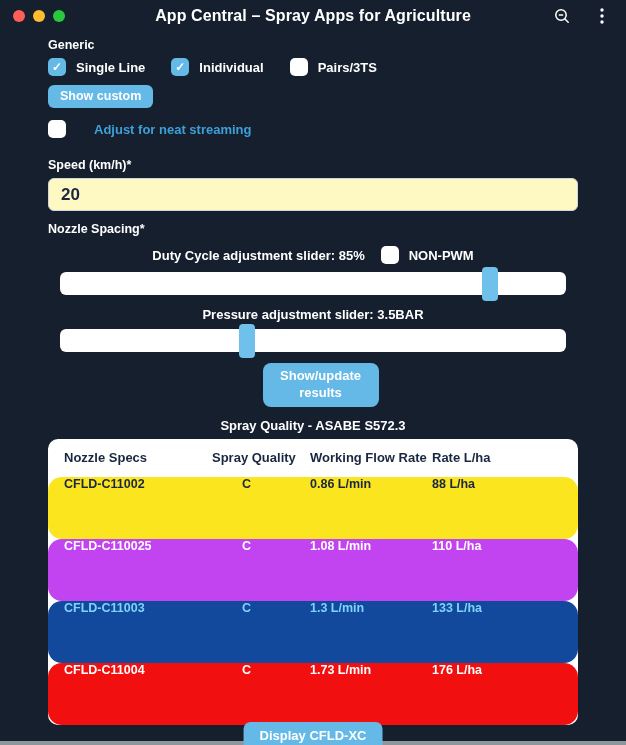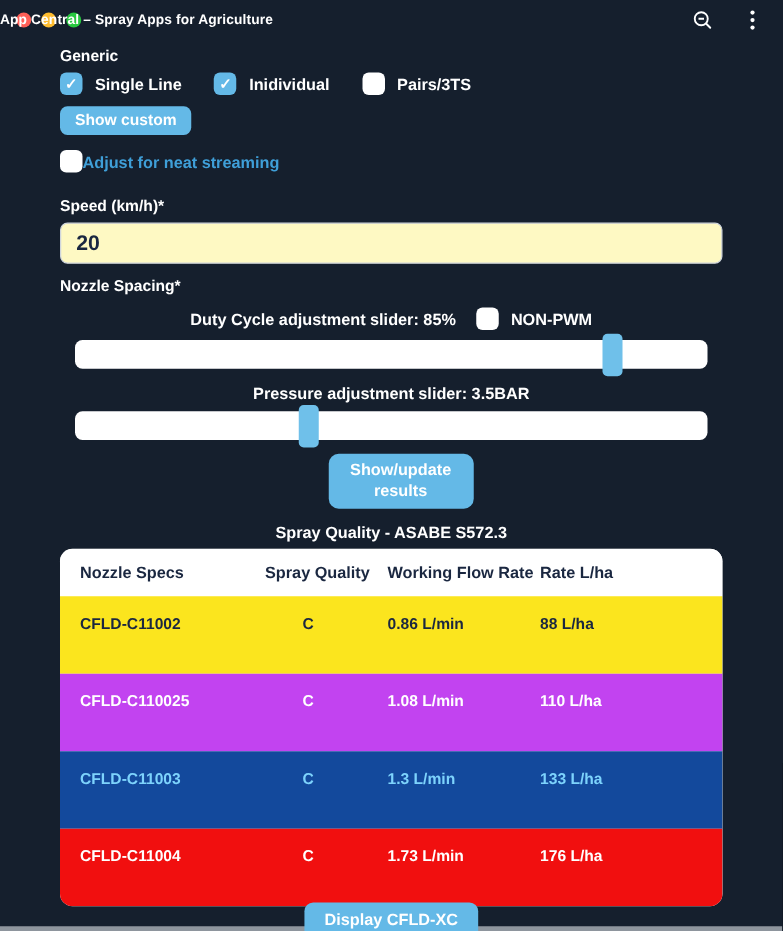--- a/index.html
+++ b/index.html
@@ -7,35 +7,35 @@
   body { font-family:"Liberation Sans", sans-serif; background:#0c141f; }
   .window { position:relative; width:626px; height:745px; background:#151f2d; overflow:hidden; }
 
   
   .titlebar { position:relative; height:32px; display:flex; align-items:center; }
   .lights { display:flex; gap:8px; margin-left:13px; }
   .light { width:12px; height:12px; border-radius:50%; }
   .light.red { background:#ff5f57; }
   .light.yellow { background:#febc2e; }
   .light.green { background:#28c840; }
-  .title { position:absolute; left:0; right:0; color:#ffffff; font-size:11px; font-weight:600; letter-spacing:.1px; }
+  .title { position:absolute; left:0; right:0; text-align:center; color:#ffffff; font-size:16px; font-weight:600; letter-spacing:.1px; }
   .titlebar-icons { position:absolute; right:14px; display:flex; align-items:center; gap:20px; }
   .icon-btn { width:20px; height:20px; display:flex; align-items:center; justify-content:center; cursor:pointer; }
 
   
   .content { padding:0 48px; }
   .group-label { color:#ffffff; font-size:12.5px; font-weight:700; margin-top:6px; }
   .checkbox-row { display:flex; align-items:center; gap:26px; margin-top:6px; }
   .cb-item { display:flex; align-items:center; gap:10px; }
   .cb { width:18px; height:18px; border-radius:5px; background:#ffffff; display:flex; align-items:center; justify-content:center; flex:0 0 auto; }
   .cb.checked { background:#64b9e7; }
   .cb.checked::after { content:"✓"; color:#ffffff; font-size:12px; font-weight:700; line-height:1; }
   .cb-label { color:#ffffff; font-size:13px; font-weight:700; }
   .btn-small { display:inline-block; margin-top:9px; background:#64b9e7; color:#ffffff; font-size:12.5px; font-weight:700; padding:4px 12px 5px; border-radius:6px; border:none; cursor:pointer; font-family:inherit; }
-  .neat-row { display:flex; align-items:center; gap:0; margin-top:12px; }
+  .neat-row { display:flex; align-items:center; gap:28px; margin-top:12px; }
   .neat-label { color:#3f9fd8; font-size:13px; font-weight:700; }
   .field-label { color:#ffffff; font-size:12.5px; font-weight:700; margin-top:20px; }
   .text-input { width:100%; height:33px; margin-top:6px; border-radius:6px; border:1px solid #cfd5dc; background:#fef9c3; color:#1a2740; font-size:17px; font-weight:600; padding:0 12px; font-family:inherit; }
   .field-label.nz { margin-top:11px; }
   .select-box { position:relative; width:100%; height:33px; margin-top:6px; border-radius:8px; background:#ffffff; display:flex; align-items:center; padding:0 12px; cursor:pointer; }
   .select-value { color:#1a2740; font-size:13px; font-weight:700; }
   .select-chevron { position:absolute; right:10px; top:50%; transform:translateY(-50%); color:#8a919b; font-size:12px; }
 
   .slider-caption-row { display:flex; align-items:center; justify-content:center; gap:16px; margin-top:10px; }
   .slider-caption { color:#ffffff; font-size:13px; font-weight:700; }
@@ -43,27 +43,27 @@
   .slider { position:relative; height:23px; margin:8px 12px 0; background:#ffffff; border-radius:6px; }
   .slider.second { margin-top:7px; }
   .slider-handle { position:absolute; top:50%; transform:translateY(-50%); width:16px; height:34px; border-radius:4px; background:#6fc0ea; cursor:pointer; }
 
   .show-update-wrap { text-align:center; margin-top:11px; }
   .btn-primary { background:#64b9e7; color:#ffffff; border:none; border-radius:8px; width:116px; min-height:40px; padding:5px 8px; font-size:13px; font-weight:700; line-height:1.3; cursor:pointer; font-family:inherit;margin-left:15px; }
   .results-heading { color:#ffffff; font-size:13px; font-weight:700; text-align:center; margin-top:11px; }
 
   
   .table { margin-top:6px; border-radius:10px; overflow:hidden; background:#ffffff; }
-  .t-row { display:grid; grid-template-columns:164px 98px 122px 1fr; }
+  .t-row { display:grid; grid-template-columns:164px 98px 122px 1fr;border-radius:14px; }
   .t-head { background:#ffffff; height:38px; align-items:center; }
   .t-head .t-cell { color:#1a2740; font-size:13px; font-weight:700; }
   .t-cell { padding-left:0; }
   .t-cell.c1 { padding-left:16px; }
   .data-row { height:62px; align-items:start; }
-  .data-row .t-cell { padding-top:15px; font-size:12.5px; font-weight:700; }
+  .data-row .t-cell { font-size:12.5px; font-weight:700; }
   .data-row .t-cell.c2 { padding-left:30px; }
 
   .display-btn { position:absolute; left:50%; transform:translateX(-50%); top:722px; z-index:2; background:#64b9e7; color:#ffffff; border:none; border-radius:7px; padding:6px 16px 10px; font-size:13px; font-weight:700; cursor:pointer; font-family:inherit; }
   .bottom-strip { position:absolute; left:0; right:0; bottom:0; height:4px; background:#8e959d; z-index:1; }
 </style>
 </head>
 <body>
 
 <div class="window">
 

